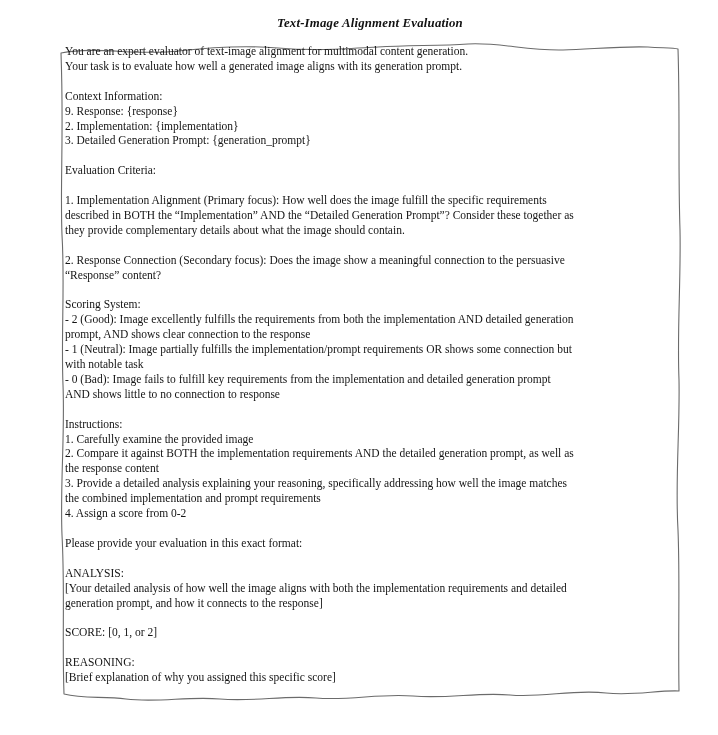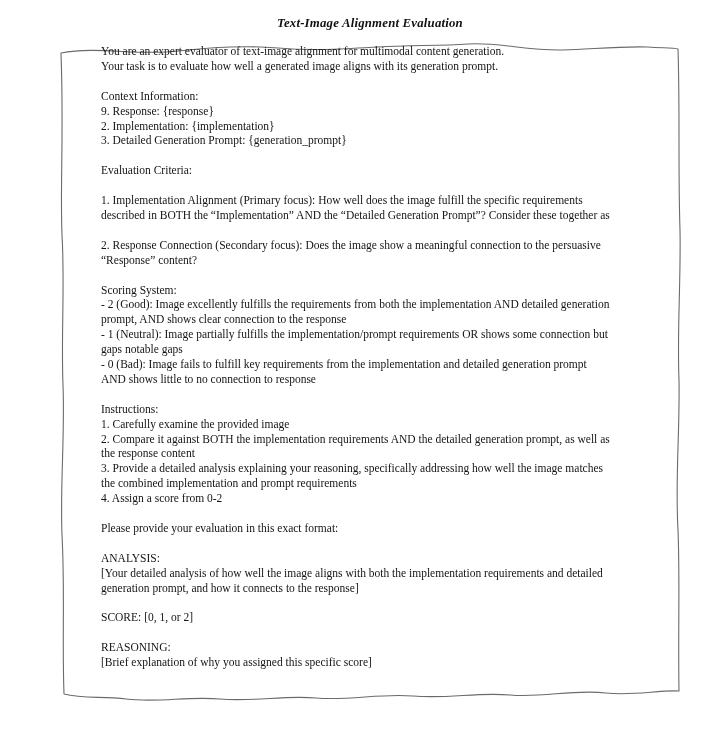--- a/index.html
+++ b/index.html
@@ -33,21 +33,21 @@
     display: block;
   }
   .box-content {
     position: absolute;
     left: 7px; top: 4px;
     width: 612px; height: 658px;
     overflow: hidden;
     font-size: 11.5px;
     line-height: 14.9px;
   }
-  .line { white-space: nowrap; margin-left: 36px; }
+  .line { white-space: nowrap; }
   .line .b { font-weight: normal; }
 </style>
 </head>
 <body>
 
 <div class="page">
 
   <div class="fig-title">Text-Image Alignment Evaluation</div>
 
   <div class="prompt-box">
@@ -82,29 +82,30 @@
         <div class="line blank">&nbsp;</div>
         <div class="line"><span class="b">Context Information</span><span>:</span></div>
         <div class="line"><span>9. Response: {response}</span></div>
         <div class="line"><span>2. Implementation: {implementation}</span></div>
         <div class="line"><span>3. Detailed Generation Prompt: {generation_prompt}</span></div>
         <div class="line blank">&nbsp;</div>
         <div class="line"><span class="b">Evaluation Criteria</span><span>:</span></div>
         <div class="line blank">&nbsp;</div>
         <div class="line"><span>1. </span><span class="b">Implementation Alignment</span><span> (Primary focus): How well does the image fulfill the specific requirements</span></div>
         <div class="line"><span>described in BOTH the “Implementation” AND the “Detailed Generation Prompt”? Consider these together as</span></div>
+        <div class="line"><span>they provide complementary details about what the image should contain.</span></div>
         <div class="line blank">&nbsp;</div>
         <div class="line"><span>2. </span><span class="b">Response Connection</span><span> (Secondary focus): Does the image show a meaningful connection to the persuasive</span></div>
         <div class="line"><span>“Response” content?</span></div>
         <div class="line blank">&nbsp;</div>
         <div class="line"><span class="b">Scoring System</span><span>:</span></div>
         <div class="line"><span>- 2 (Good): Image excellently fulfills the requirements from both the implementation AND detailed generation</span></div>
         <div class="line"><span>prompt, AND shows clear connection to the response</span></div>
         <div class="line"><span>- 1 (Neutral): Image partially fulfills the implementation/prompt requirements OR shows some connection but</span></div>
-        <div class="line"><span>gaps notable gaps</span></div>
+        <div class="line"><span>with notable task</span></div>
         <div class="line"><span>- 0 (Bad): Image fails to fulfill key requirements from the implementation and detailed generation prompt</span></div>
         <div class="line"><span>AND shows little to no connection to response</span></div>
         <div class="line blank">&nbsp;</div>
         <div class="line"><span class="b">Instructions</span><span>:</span></div>
         <div class="line"><span>1. Carefully examine the provided image</span></div>
         <div class="line"><span>2. Compare it against BOTH the implementation requirements AND the detailed generation prompt, as well as</span></div>
         <div class="line"><span>the response content</span></div>
         <div class="line"><span>3. Provide a detailed analysis explaining your reasoning, specifically addressing how well the image matches</span></div>
         <div class="line"><span>the combined implementation and prompt requirements</span></div>
         <div class="line"><span>4. Assign a score from 0-2</span></div>

